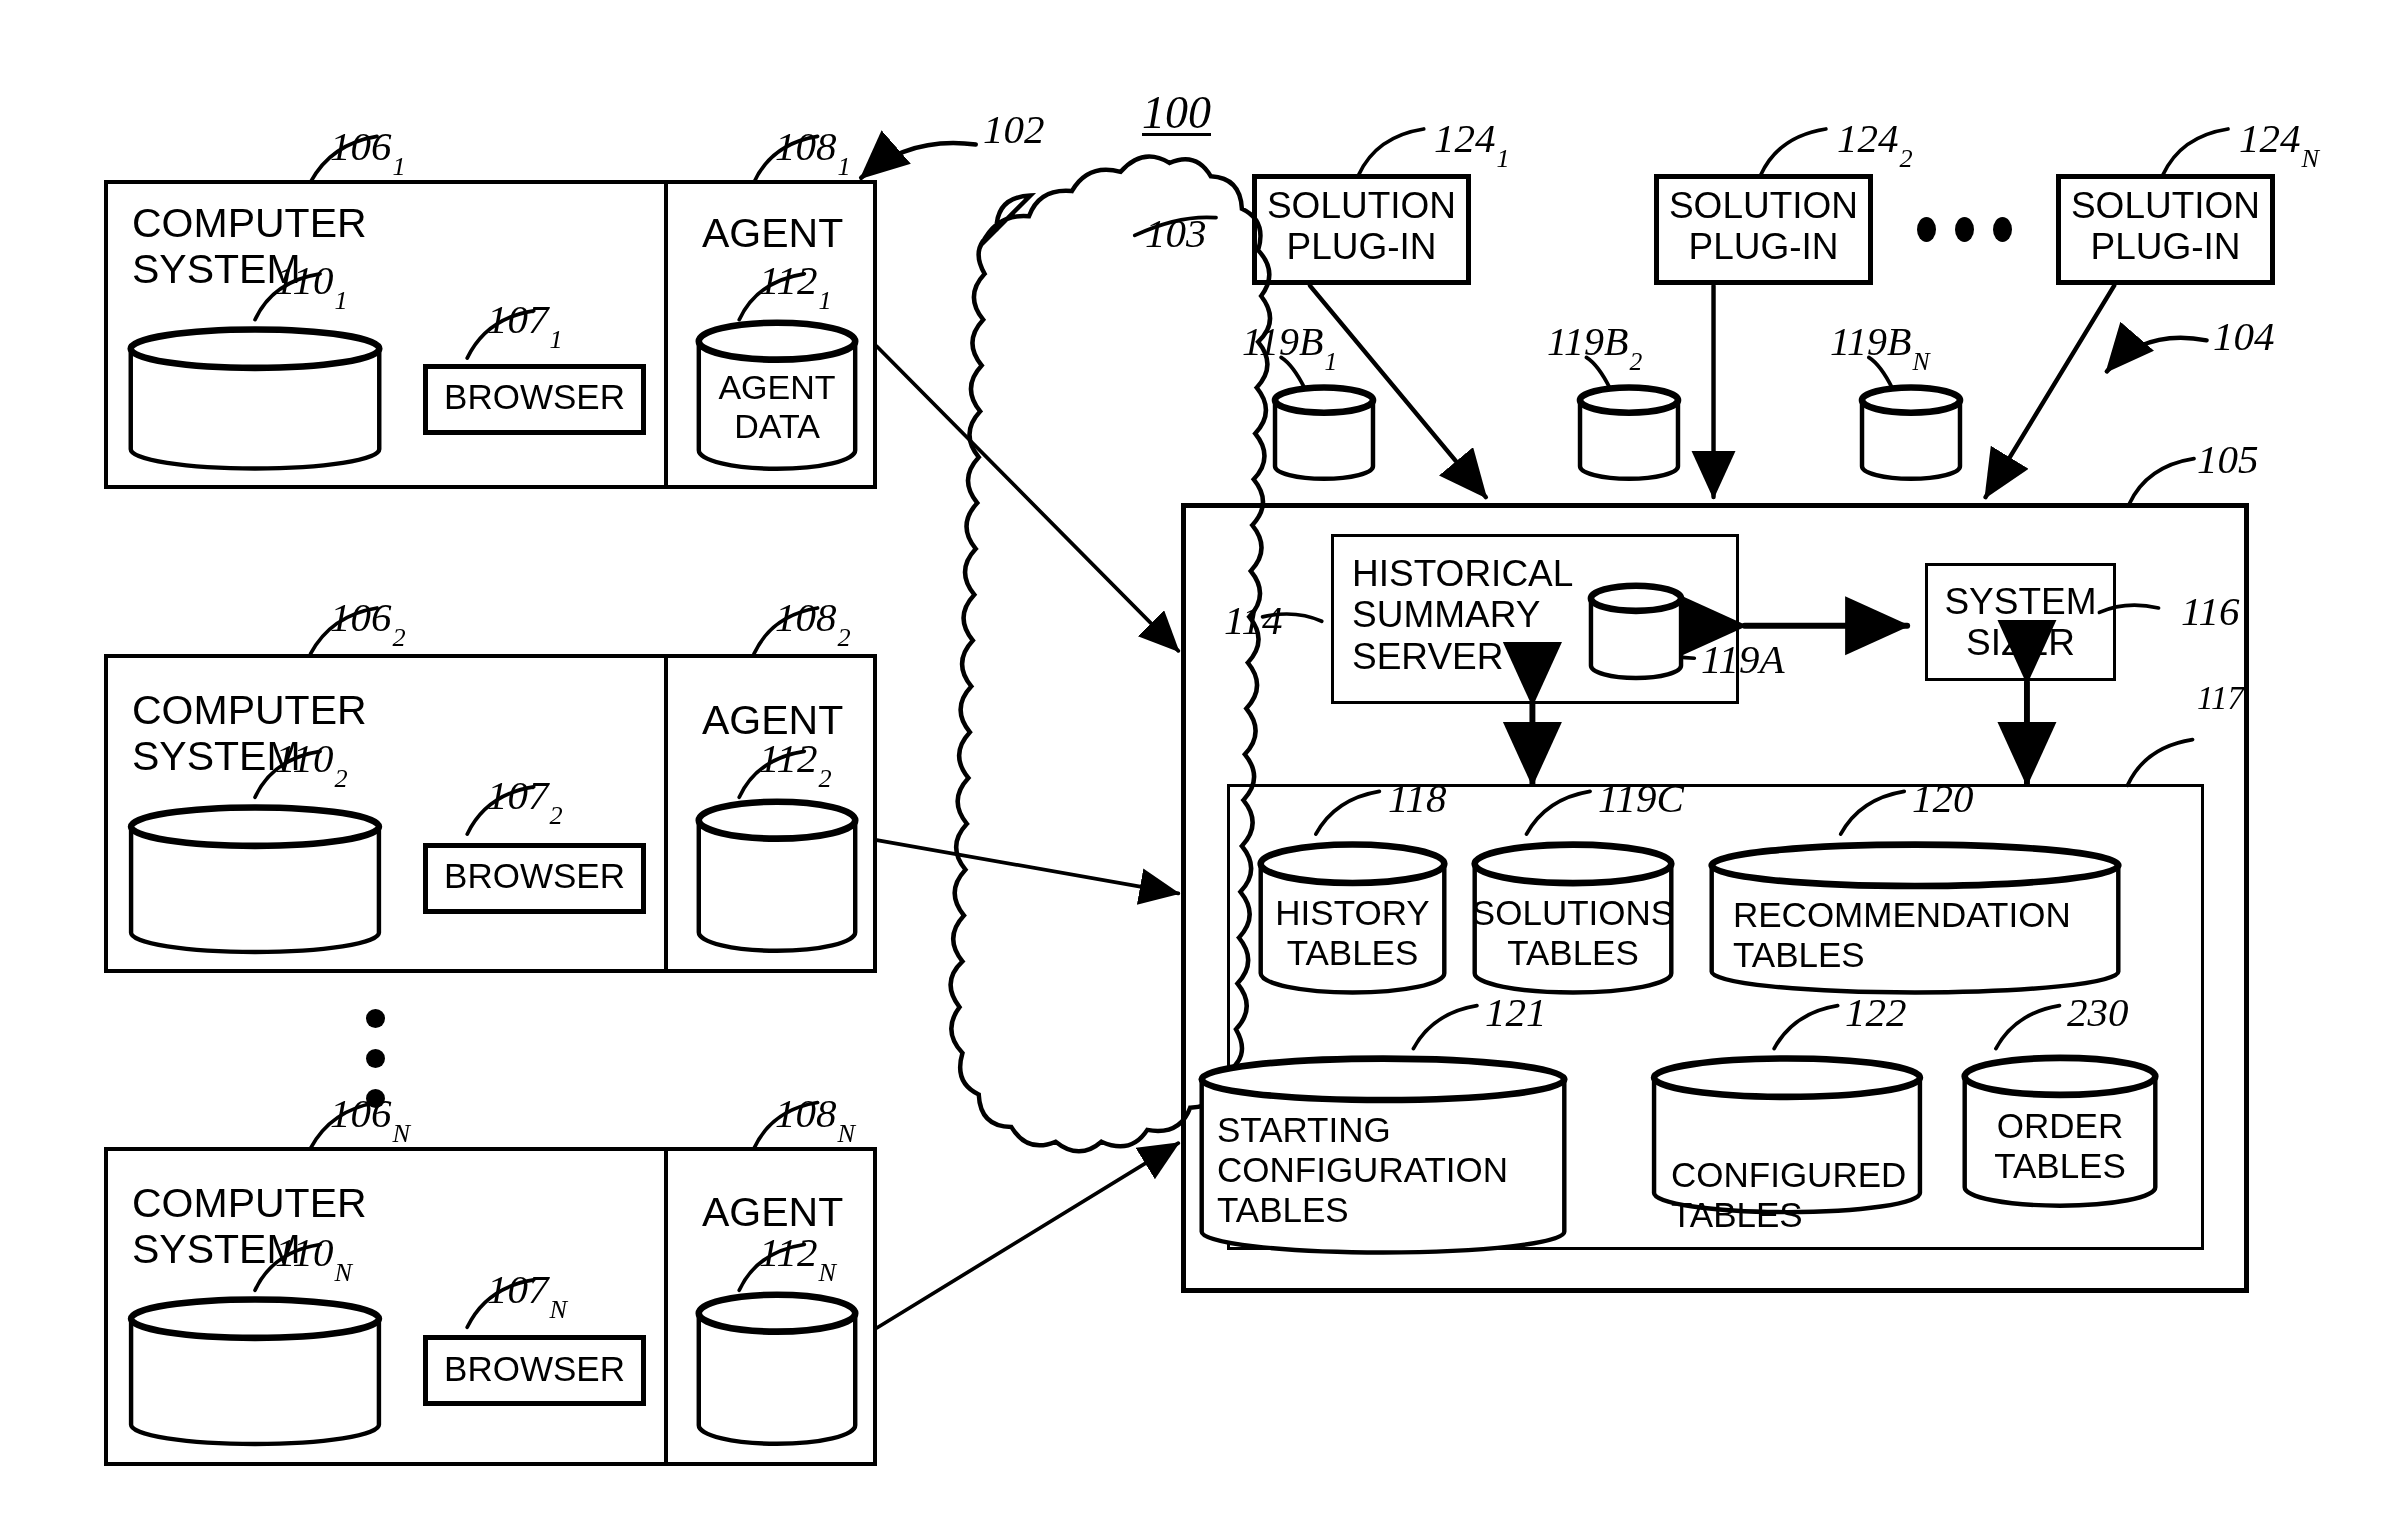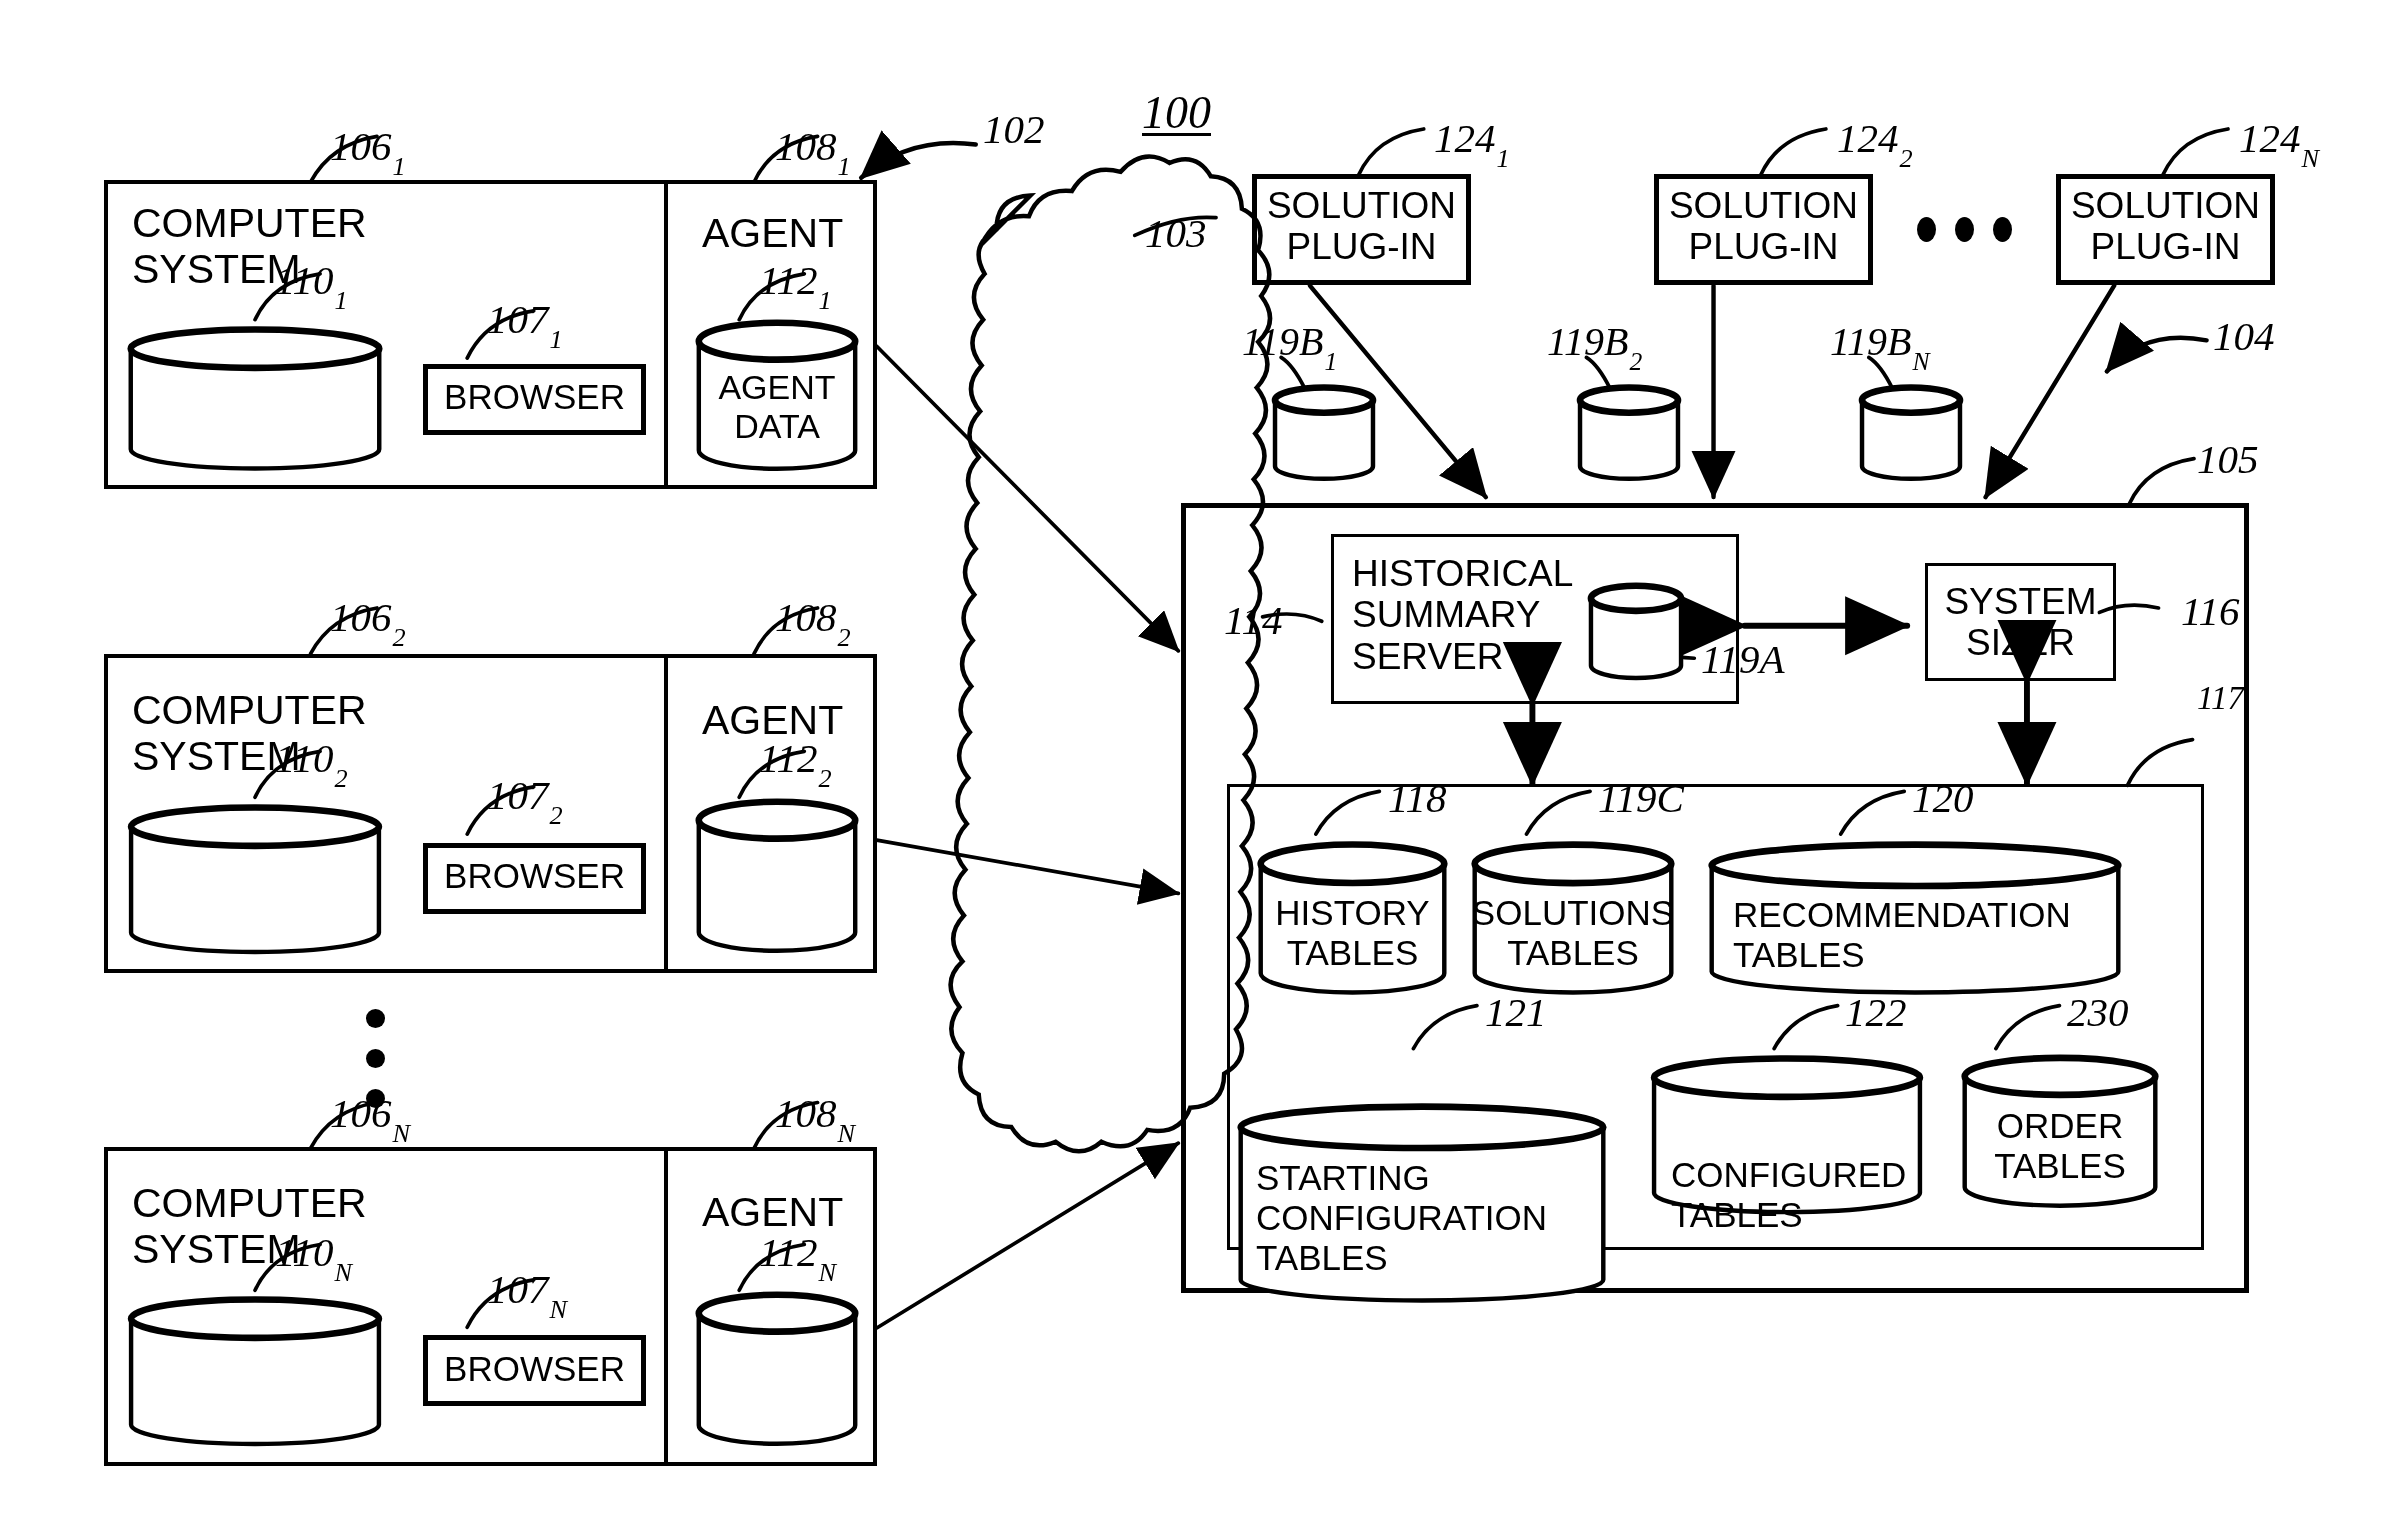--- a/index.html
+++ b/index.html
@@ -411,21 +411,21 @@
   <div class="cyl" style="left:1708px;top:843px;width:414px;height:157px;">
     <svg width="414" height="157" viewBox="0 0 560 212">
       <path d="M5,30 L5,174 a275,28 0 0 0 550,0 L555,30" fill="#fff" stroke="#000" stroke-width="6"></path>
       <ellipse cx="280" cy="30" rx="275" ry="28" fill="#fff" stroke="#000" stroke-width="9"></ellipse>
     </svg>
     <div class="cytext" style="top:52px;font-size:35px;text-align:left;padding-left:25px;">RECOMMENDATION
 TABLES</div>
   </div>
   <div class="ref" style="left:1912px;top:778px;font-size:41px;">120</div>
 
-  <div class="cyl" style="left:1237px;top:1057px;width:370px;height:200px;margin-top:48px;">
+  <div class="cyl" style="left:1198px;top:1057px;width:370px;height:200px;">
     <svg width="370" height="200" viewBox="0 0 500 270">
       <path d="M5,30 L5,236 a245,28 0 0 0 490,0 L495,30" fill="#fff" stroke="#000" stroke-width="6"></path>
       <ellipse cx="250" cy="30" rx="245" ry="28" fill="#fff" stroke="#000" stroke-width="9"></ellipse>
     </svg>
     <div class="cytext" style="top:53px;font-size:35px;text-align:left;padding-left:19px;">STARTING
 CONFIGURATION
 TABLES</div>
   </div>
   <div class="ref" style="left:1485px;top:992px;font-size:41px;">121</div>
 

